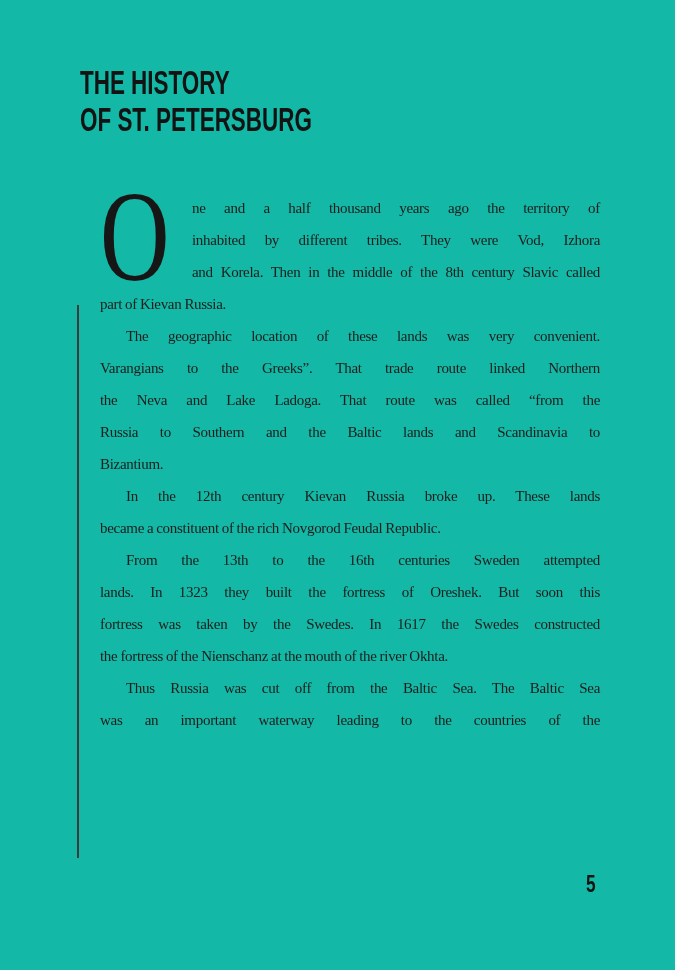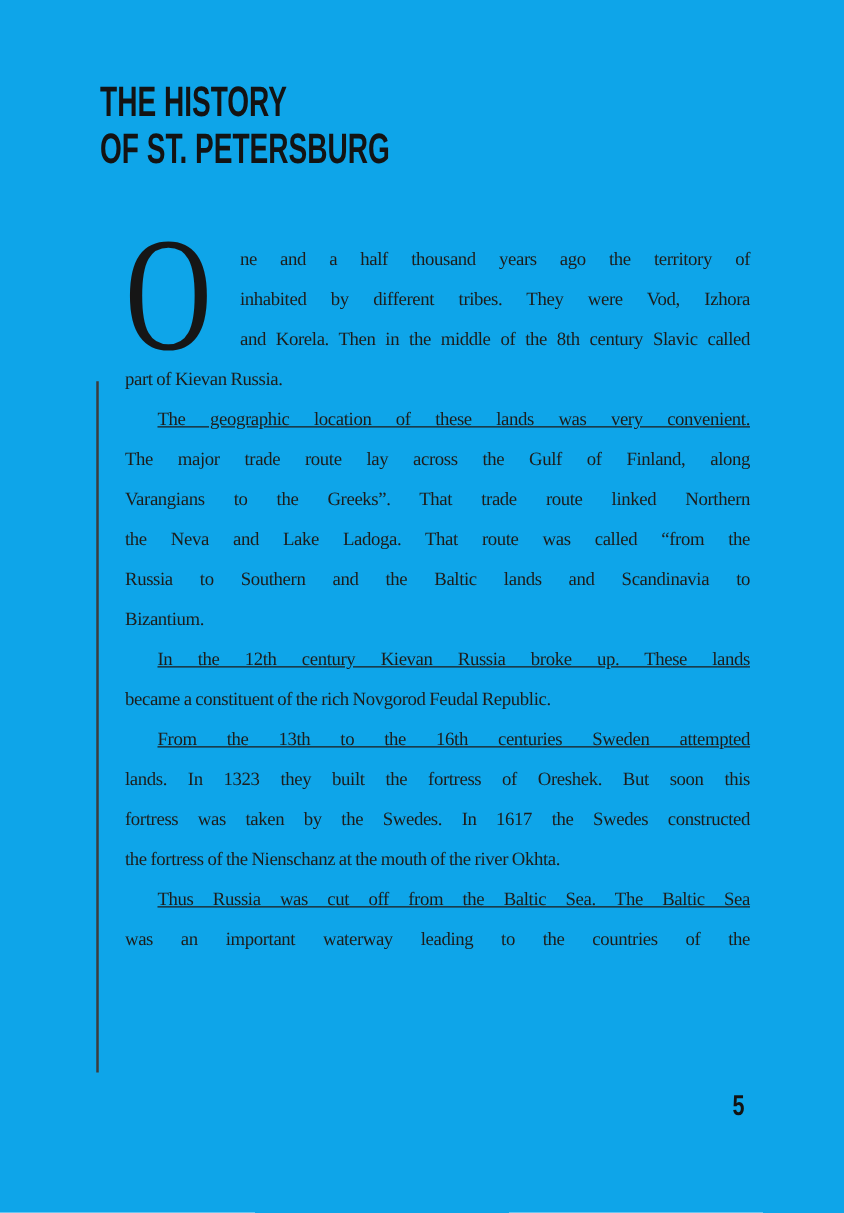--- a/index.html
+++ b/index.html
@@ -3,21 +3,21 @@
 <meta charset="utf-8">
 <style>
   html, body { margin: 0; padding: 0; }
   body {
     width: 675px; height: 970px;
     background: #ffffff;
     font-family: "Liberation Serif", serif;
     position: relative;
     overflow: hidden;
   }
-  .page { position: absolute; inset: 0; background: #0ea5e9; }
+  .page { position: absolute; inset: 0; background: #14b8a6; }
 
   
   .title {
     position: absolute; left: 80px; top: 64px;
     font-family: "Liberation Sans", sans-serif;
     font-weight: 700;
     color: #131313;
   }
   .title-line {
     display: block;
@@ -54,21 +54,21 @@
     font-size: 15px;
     letter-spacing: -0.3px;
     word-spacing: -0.5px;
   }
   .line {
     height: 32px; line-height: 32px;
     text-align: justify;
     text-align-last: justify;
   }
   .line.last { text-align-last: left; }
-  .line.indent { text-indent: 26px; text-decoration: underline; }
+  .line.indent { text-indent: 26px; }
   .dropcap-spacer { float: left; width: 92px; height: 92px; }
 
   
   .pagenum {
     position: absolute; left: 586px; top: 871px;
     font-family: "Liberation Sans", sans-serif;
     font-weight: 700;
     font-size: 23px; line-height: 26px;
     color: #131313;
     transform: scaleX(0.75);
@@ -89,21 +89,20 @@
 
   <div class="dropcap">O</div>
 
   <main class="body-text" id="body-text">
       <div class="dropcap-spacer"></div>
       <div class="line">ne and a half thousand years ago the territory of</div>
       <div class="line">inhabited by different tribes. They were Vod, Izhora</div>
       <div class="line">and Korela. Then in the middle of the 8th century Slavic called</div>
       <div class="line last">part of Kievan Russia.</div>
       <div class="line indent">The geographic location of these lands was very convenient.</div>
-      <div class="line">The major trade route lay across the Gulf of Finland, along</div>
       <div class="line">Varangians to the Greeks”. That trade route linked Northern</div>
       <div class="line">the Neva and Lake Ladoga. That route was called “from the</div>
       <div class="line">Russia to Southern and the Baltic lands and Scandinavia to</div>
       <div class="line last">Bizantium.</div>
       <div class="line indent">In the 12th century Kievan Russia broke up. These lands</div>
       <div class="line last">became a constituent of the rich Novgorod Feudal Republic.</div>
       <div class="line indent">From the 13th to the 16th centuries Sweden attempted</div>
       <div class="line">lands. In 1323 they built the fortress of Oreshek. But soon this</div>
       <div class="line">fortress was taken by the Swedes. In 1617 the Swedes constructed</div>
       <div class="line last">the fortress of the Nienschanz at the mouth of the river Okhta.</div>

